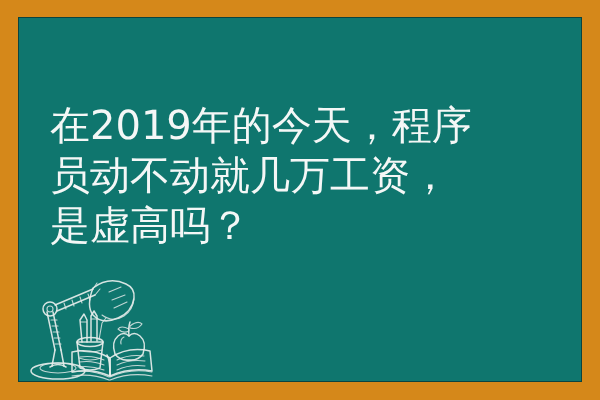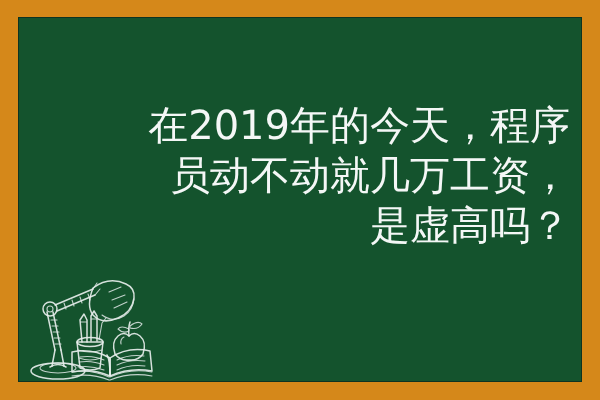--- a/index.html
+++ b/index.html
@@ -22,23 +22,22 @@
     box-sizing: border-box;
     overflow: hidden;
   }
 
   #panel {
     position: absolute;
     left: 18px;
     top: 17px;
     right: 18px;
     bottom: 18px;
-    background: #14532d;
+    background: #0f766e;
     overflow: hidden;
-    text-align: right;
   }
 
   
   #panel::after {
     content: "";
     position: absolute;
     left: 0; top: 0; right: 0; bottom: 0;
     box-shadow: inset 0 0 0 1px rgba(10, 26, 25, 0.55);
     pointer-events: none;
   }

